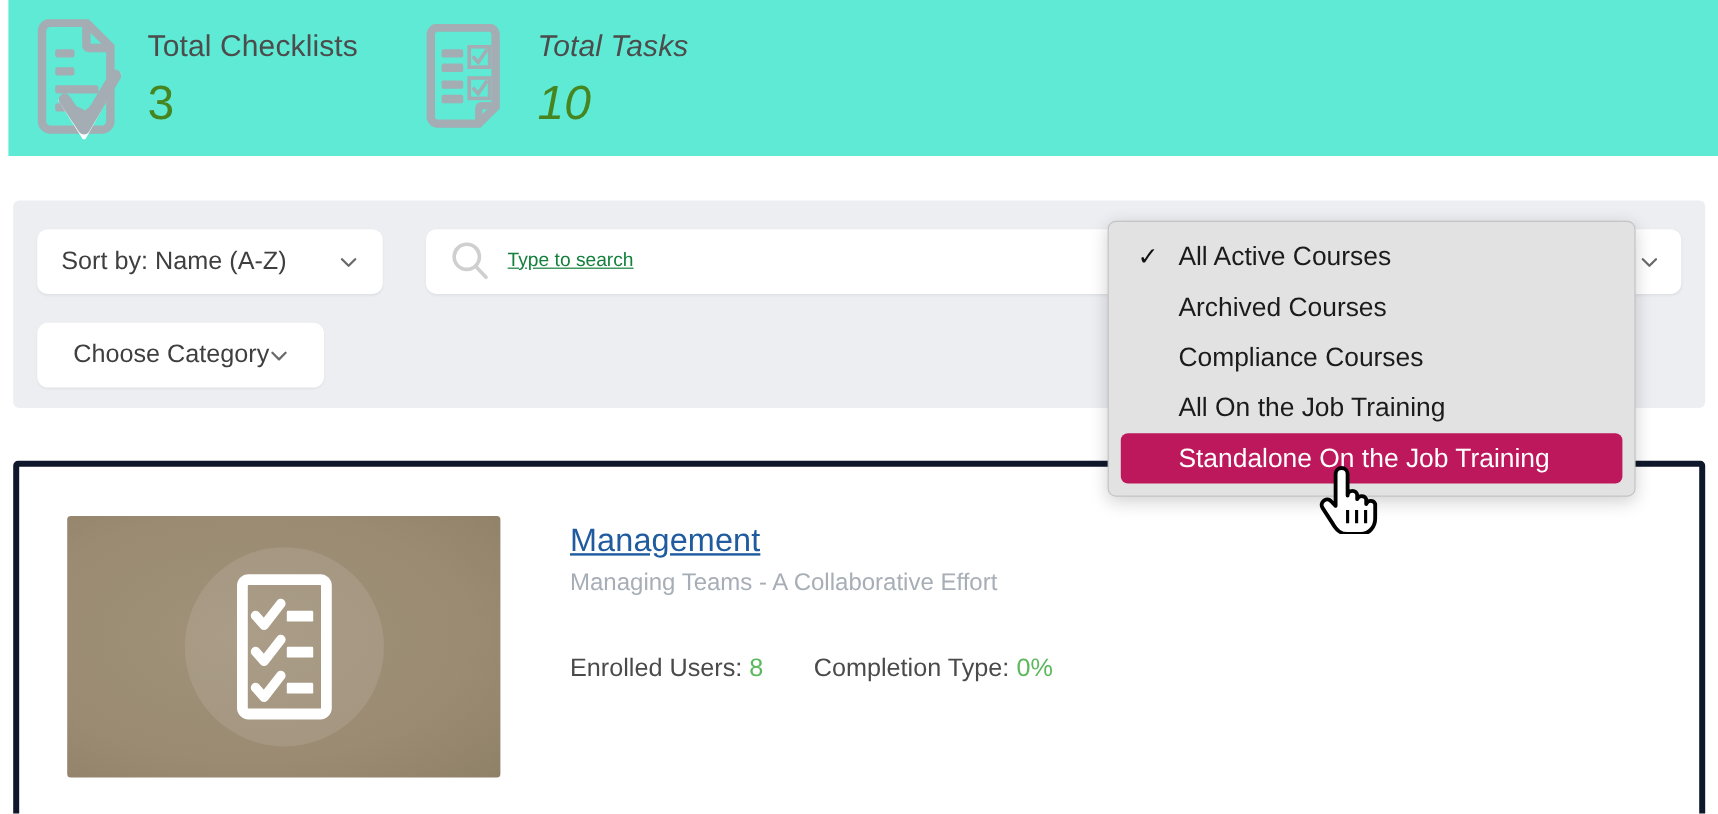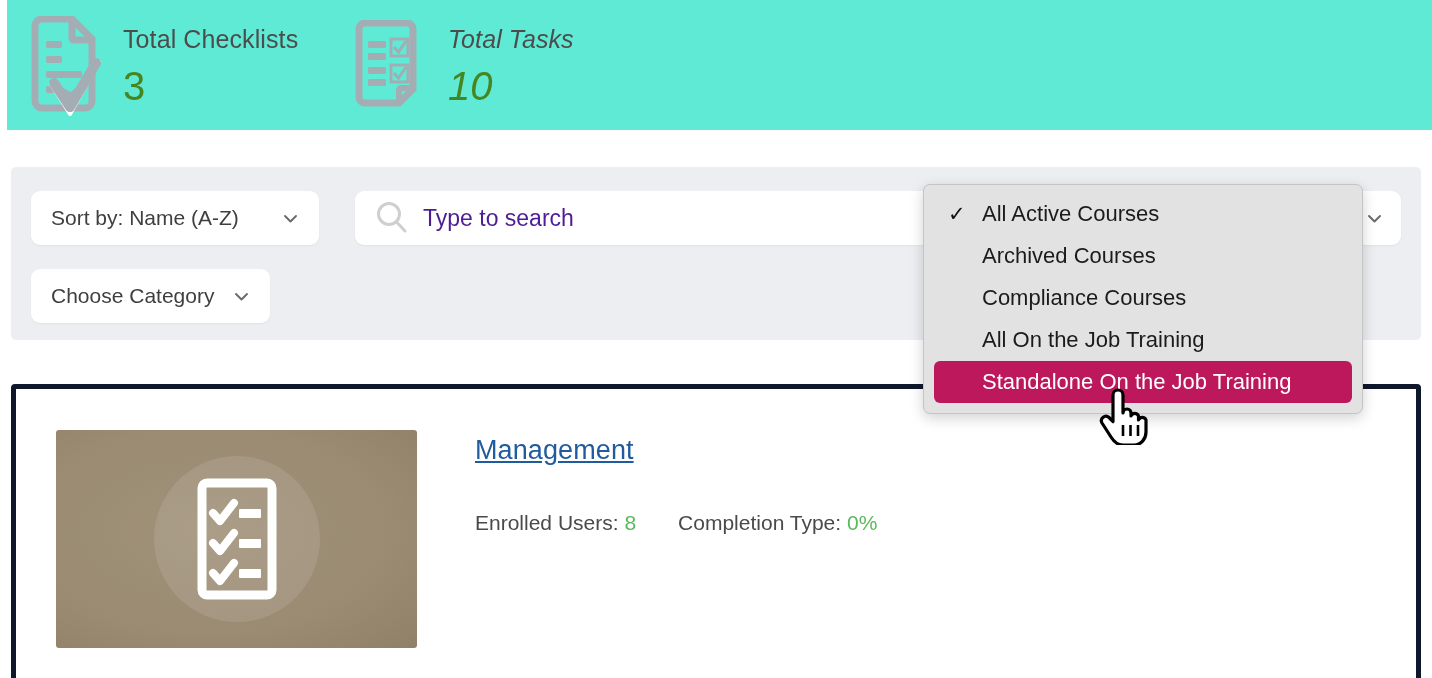--- a/index.html
+++ b/index.html
@@ -29,25 +29,25 @@
   
   .filterbar { position: absolute; left: 11px; top: 167px; width: 1410px; height: 173px;
                background: #edeef2; border-radius: 5px; }
   .ctl { position: absolute; background: #fff; border-radius: 9px; height: 54px;
          display: flex; align-items: center; box-shadow: 0 1px 2px rgba(0,0,0,.05); }
   .ctl-label { font-size: 21px; color: #3f3f3f; white-space: nowrap; }
   .chev { width: 17px; height: 17px; flex: 0 0 auto; }
   .chev svg { display: block; }
 
   #sort-select { left: 20px; top: 24px; width: 288px; padding: 0 20px; justify-content: space-between; }
-  #category-select { left: 20px; top: 102px; width: 239px; padding: 0 20px; justify-content: space-between; }
+  #category-select { left: 20px; top: 102px; width: 239px; padding: 0 30px; justify-content: space-between; }
 
   #search-box { left: 344px; top: 24px; width: 660px; padding: 0 18px; }
   .search-icon { width: 38px; height: 38px; flex: 0 0 auto; margin-right: 12px; }
-  .search-ph { font-size: 23px; color: #4c1d95; }
+  .search-ph { font-size: 16px; color: #15803d; text-decoration: underline; }
 
   #status-select { left: 1075px; top: 24px; width: 315px; padding: 0 18px;
                    justify-content: flex-end; }
 
   #excel-btn { position: absolute; left: 302px; top: 266px; width: 60px; height: 62px;
                background: none; border: 0; }
 
   
   .course-list { position: absolute; left: 11px; top: 384px; width: 1410px; height: 314px;
                  background: #fff; border: 5px solid #0f172a; border-radius: 4px; }
@@ -191,20 +191,21 @@
             <path d="M26 66 L33 74 L47 56" fill="none" stroke="#ffffff" stroke-width="8" stroke-linecap="round" stroke-linejoin="round"></path>
             <rect x="52" y="62" width="22" height="9" rx="1" fill="#ffffff"></rect>
             <path d="M26 96 L33 104 L47 86" fill="none" stroke="#ffffff" stroke-width="8" stroke-linecap="round" stroke-linejoin="round"></path>
             <rect x="52" y="92" width="22" height="9" rx="1" fill="#ffffff"></rect>
           </svg>
         </span>
       </div>
 
       <div class="course-body">
         <a class="course-title" href="#">Management</a>
+        <div class="course-sub">Managing Teams - A Collaborative Effort</div>
         <div class="course-meta">
           <span>
             <span>Enrolled Users:</span>
             <span class="meta-val">8</span>
           </span>
           <span>
             <span>Completion Type:</span>
             <span class="meta-val">0%</span>
           </span>
         </div>

